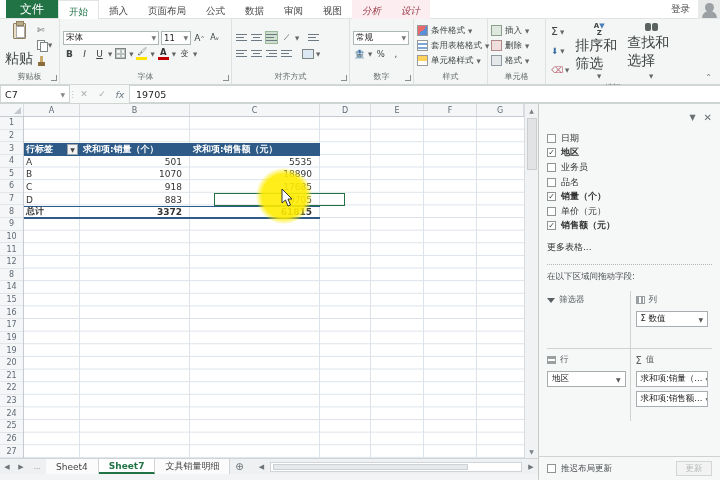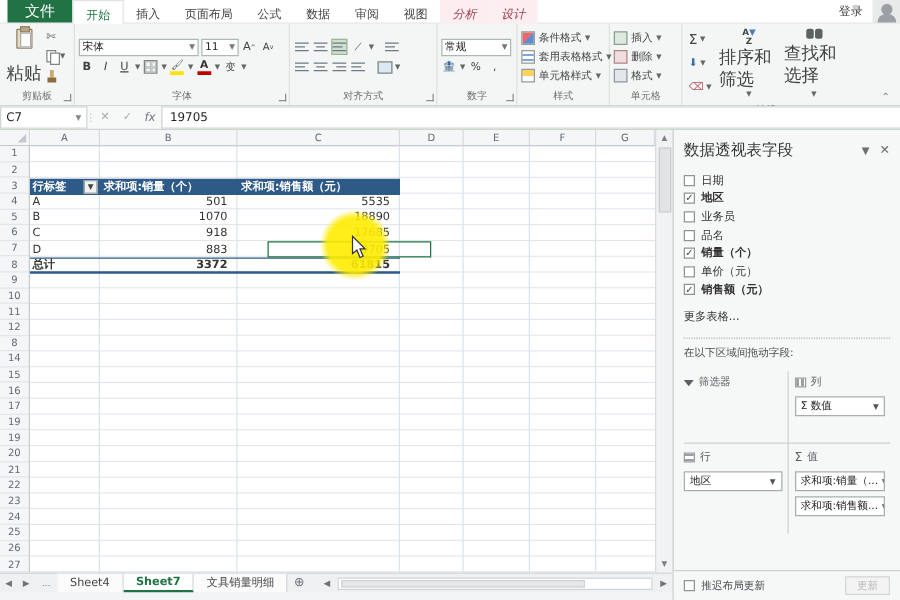--- a/index.html
+++ b/index.html
@@ -561,21 +561,20 @@
       <div id="htrack">
           <div id="hthumb"></div>
         </div>
       <div class="nav-arr">▶</div>
     </div>
   </div>
   <div id="statusstrip"></div>
 
   <div id="panel">
     <div id="panel-title-row">
-      <span id="panel-title">数据透视表字段</span>
       <span class="pt-btn" style="margin-left:auto;">▼</span>
       <span class="pt-btn" style="font-size:10px;">✕</span>
     </div>
     <div id="field-list">
         <div class="field-item">
           <span class="cbx"></span>
           <span class="field-label">日期</span>
         </div>
         <div class="field-item checked">
           <span class="cbx">✓</span>

